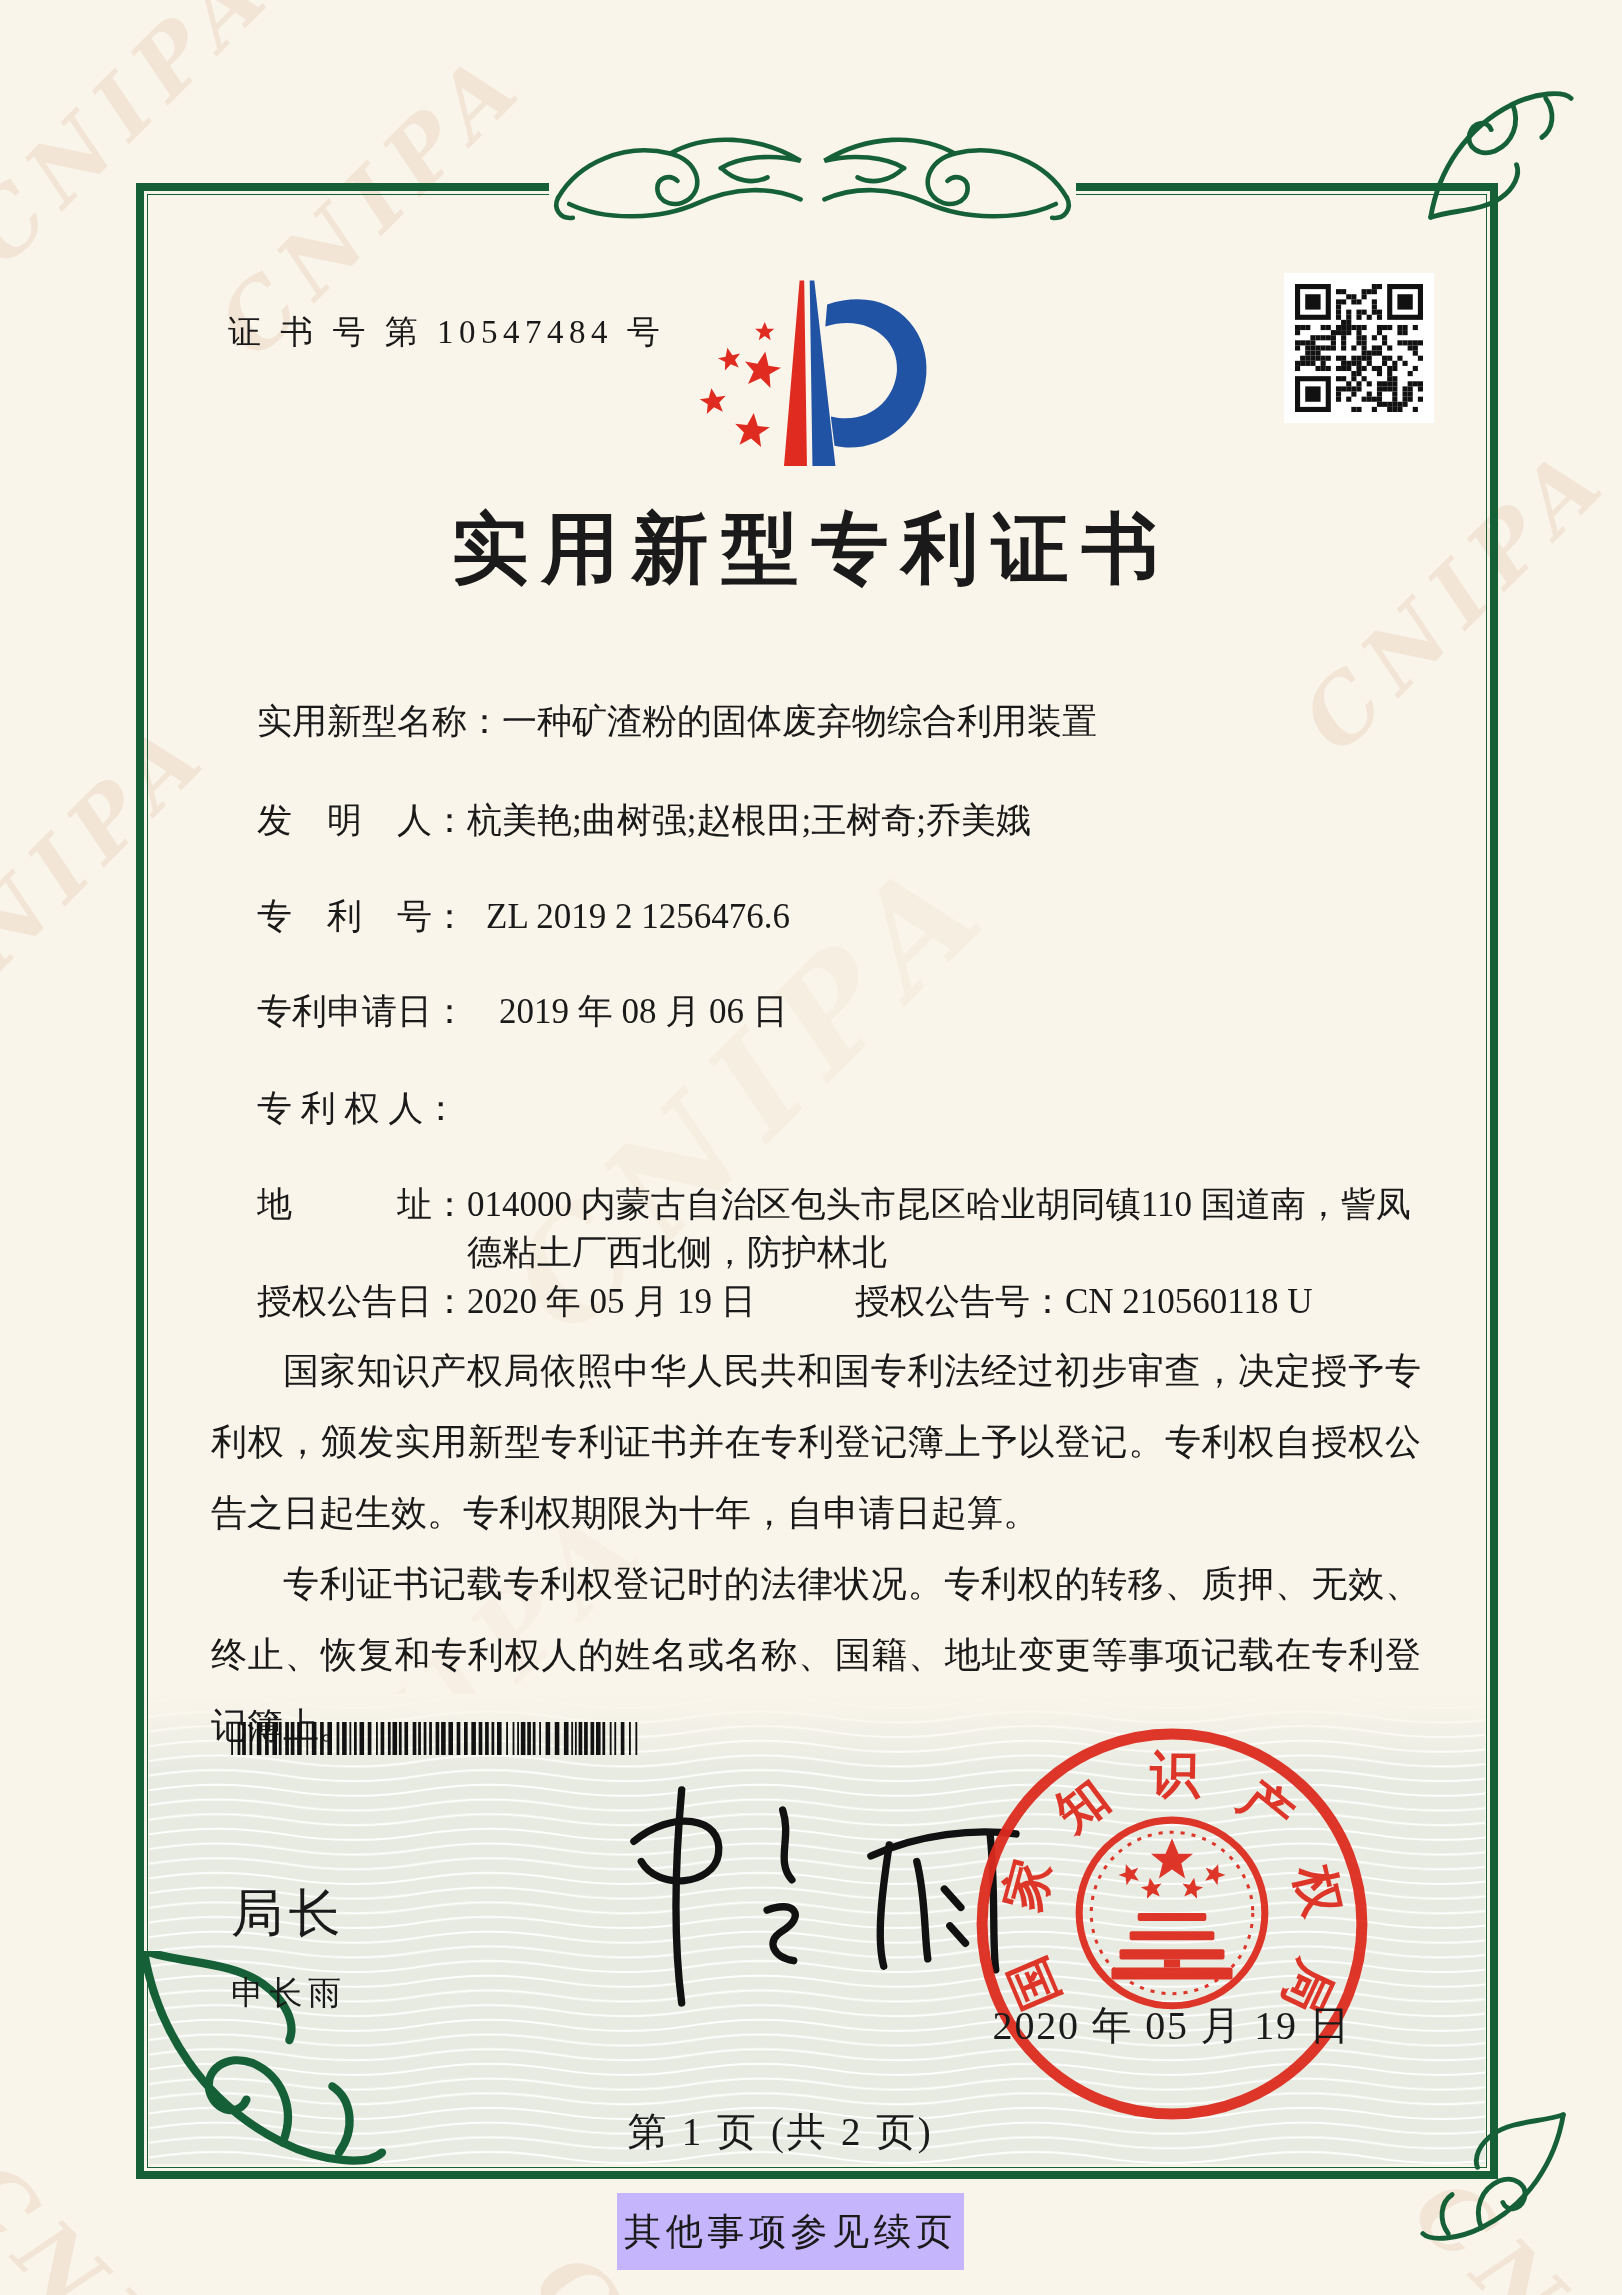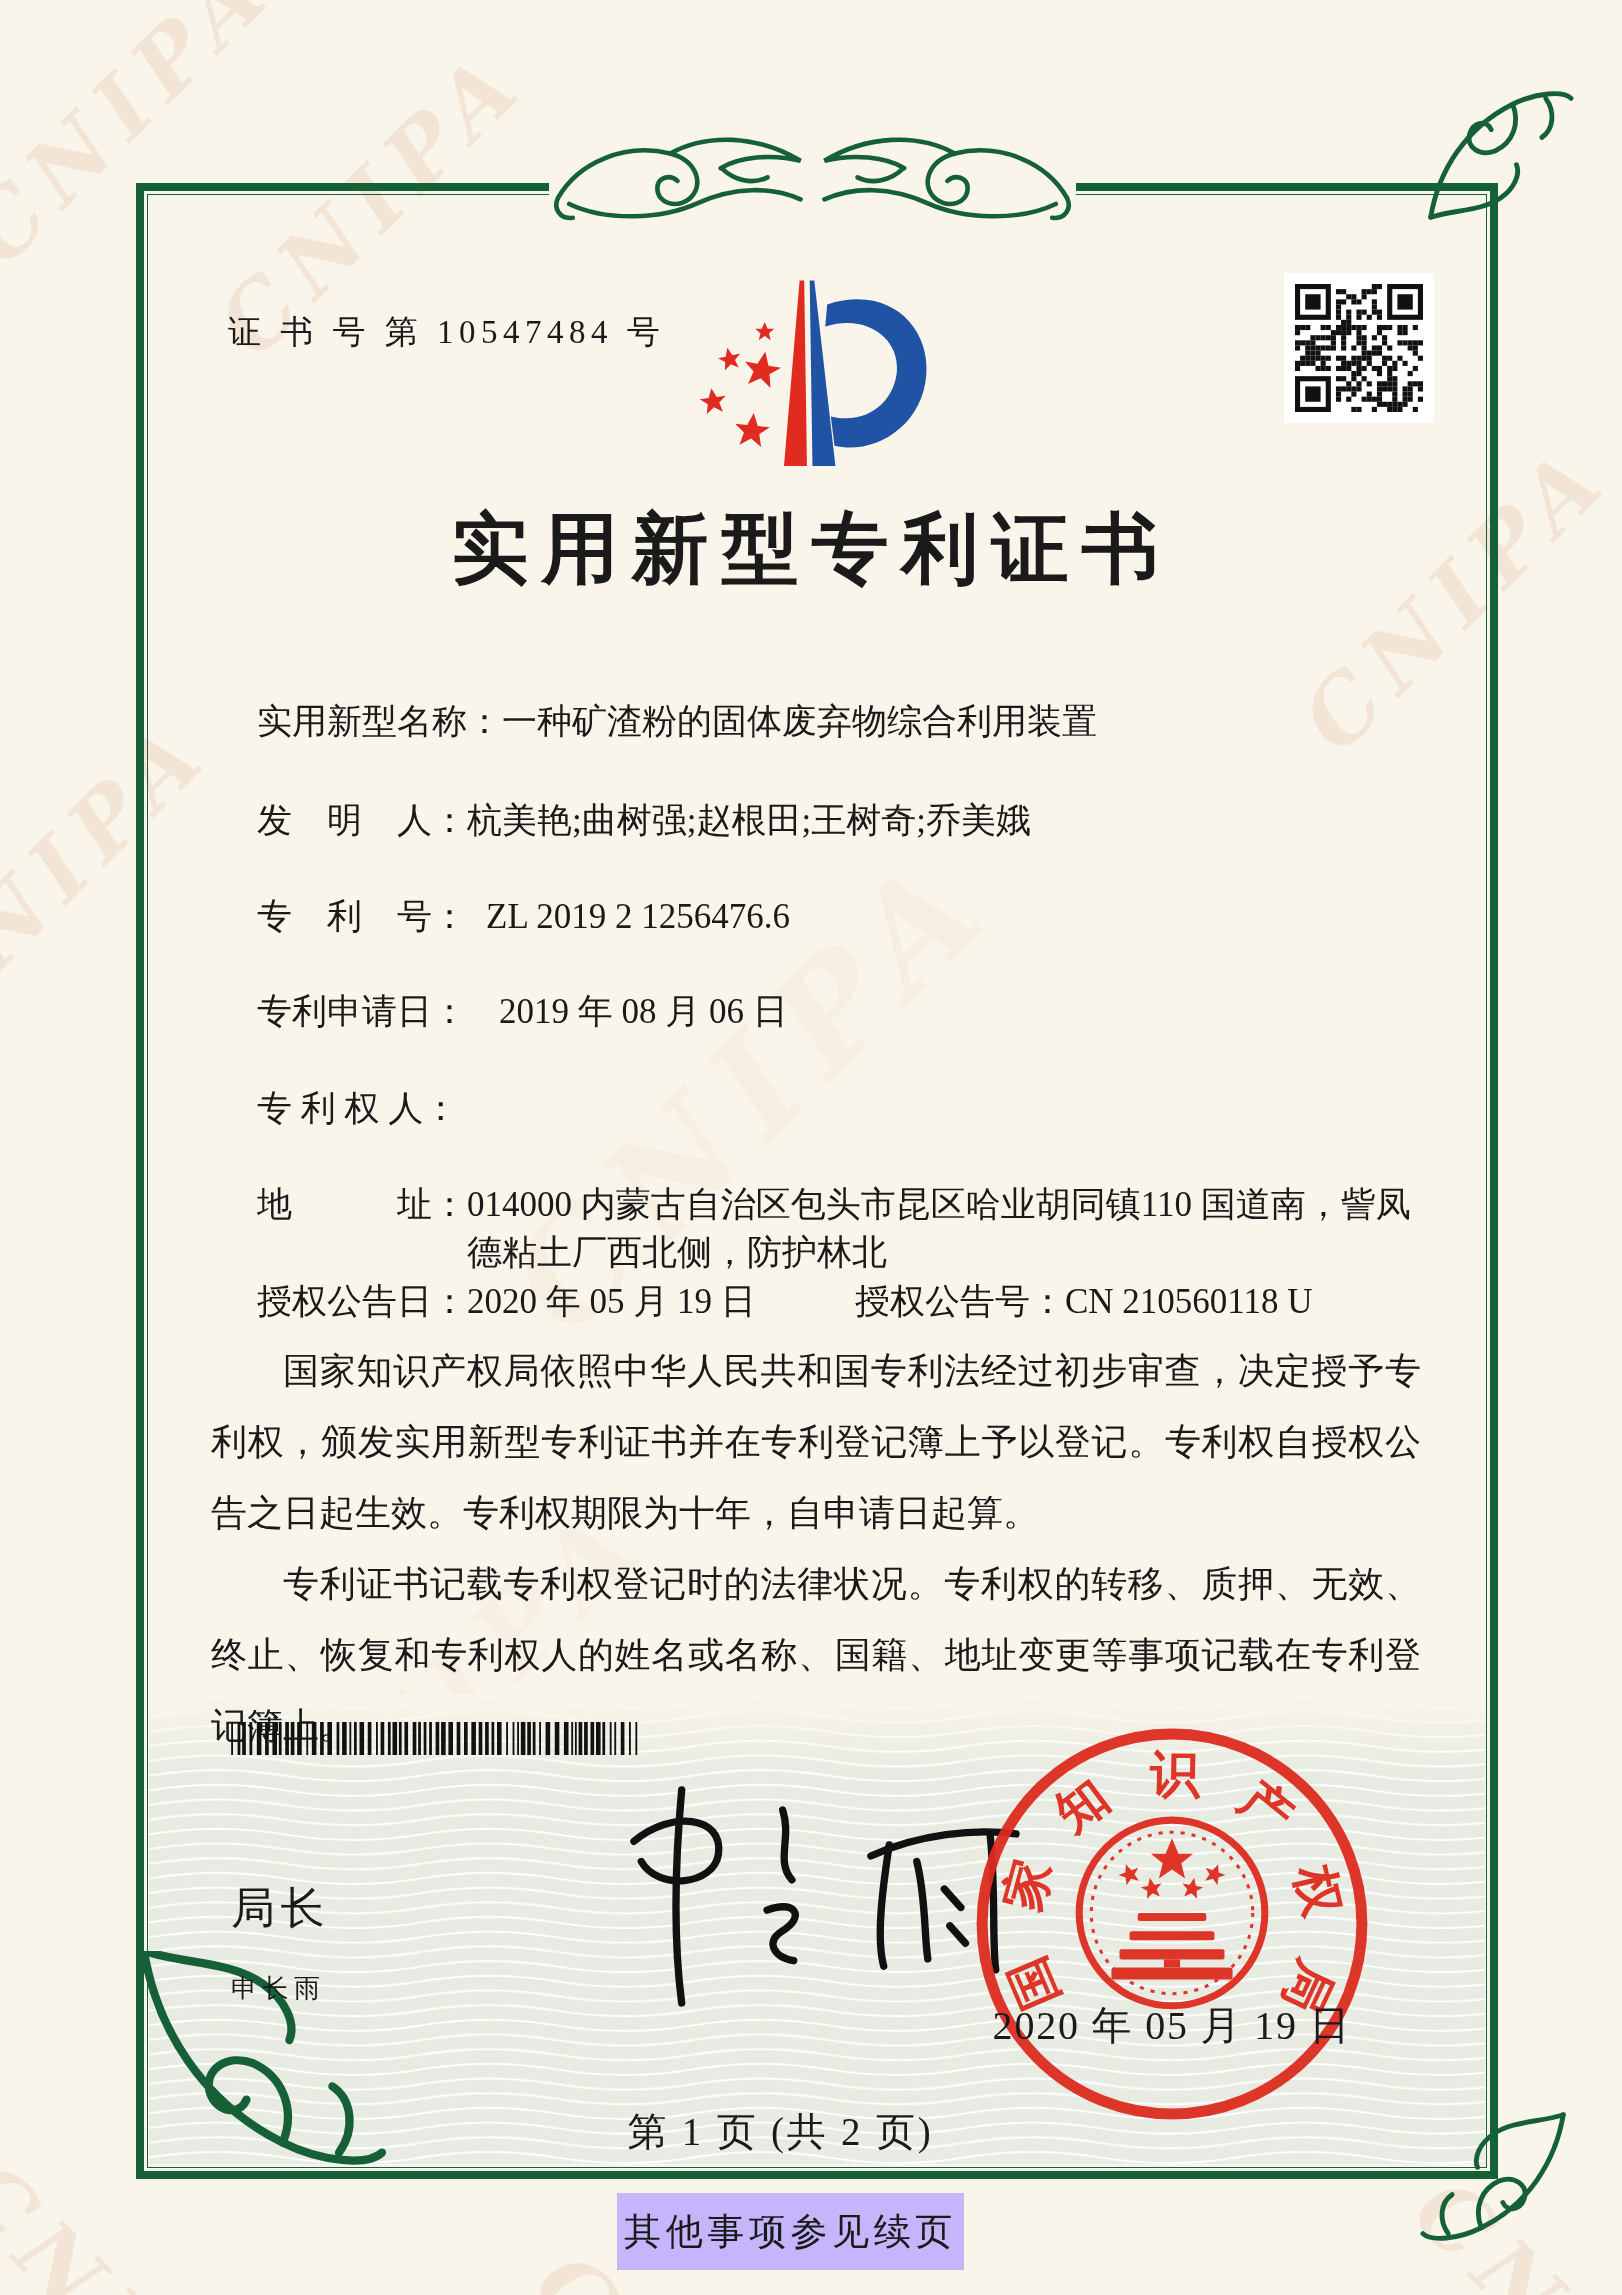--- a/index.html
+++ b/index.html
@@ -55,23 +55,23 @@
   .row-patentee{top:1085px;}
   .row-address{top:1181px;}
   .row-address .val{width:973px;}
   .row-grant{top:1278px;}
   .row-grant .val1{width:361px;}
   .paras{left:211px;top:1336px;width:1210px;font-size:36px;line-height:71px;
     text-align:justify;}
   .paras p{text-indent:72px;}
   .barcode{left:231px;top:1722px;width:411px;height:33px;}
   .director-label{left:231px;top:1879px;font-family:Liberation Serif, serif;
-    font-size:44px;letter-spacing:5.5px;}
+    font-size:52px;letter-spacing:5.5px;}
   .director-name{left:231px;top:1971px;font-family:"Liberation Sans","DejaVu Sans",sans-serif;
-    font-size:26px;letter-spacing:5.5px;}
+    font-size:33px;letter-spacing:5.5px;}
   .signature{left:487px;top:1777px;width:551px;height:248px;z-index:5;}
   .seal{left:972px;top:1724px;width:400px;height:400px;z-index:5;opacity:.94;}
   .seal svg{position:absolute;left:0;top:0;}
   .seal-char{
     position:absolute;font-size:50px;font-weight:700;color:var(--seal-red);
     transform-origin:center;font-family:"Liberation Serif","DejaVu Serif",serif;
   }
   .seal-date{left:972px;top:1998px;width:400px;text-align:center;font-size:40px;
     letter-spacing:1.8px;z-index:6;}
   .page-number{left:0;top:2105px;width:1561px;text-align:center;font-size:39px;

